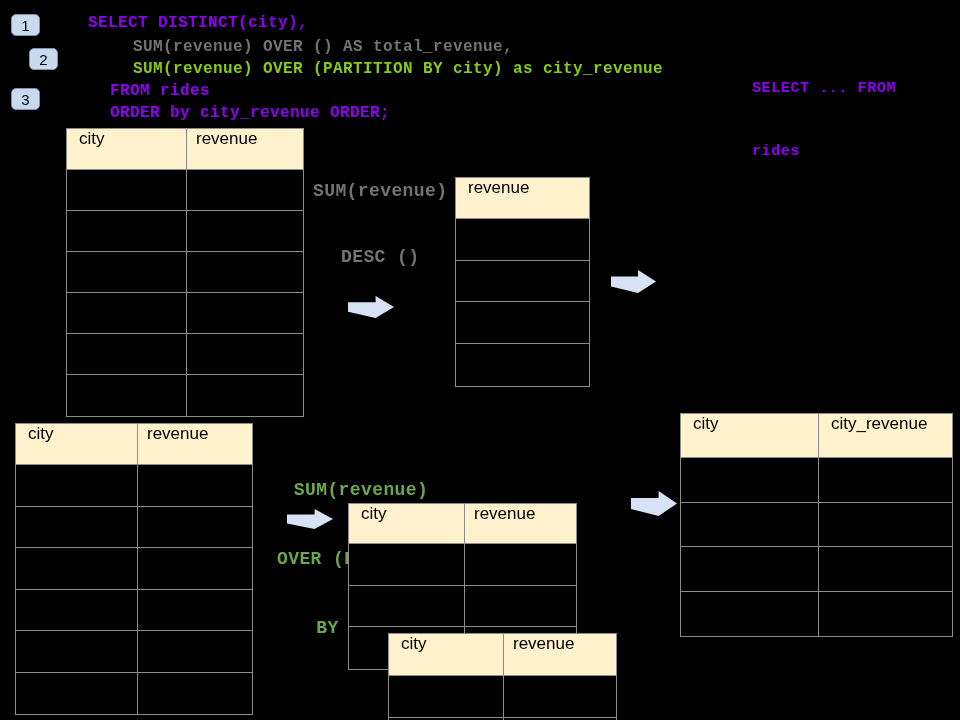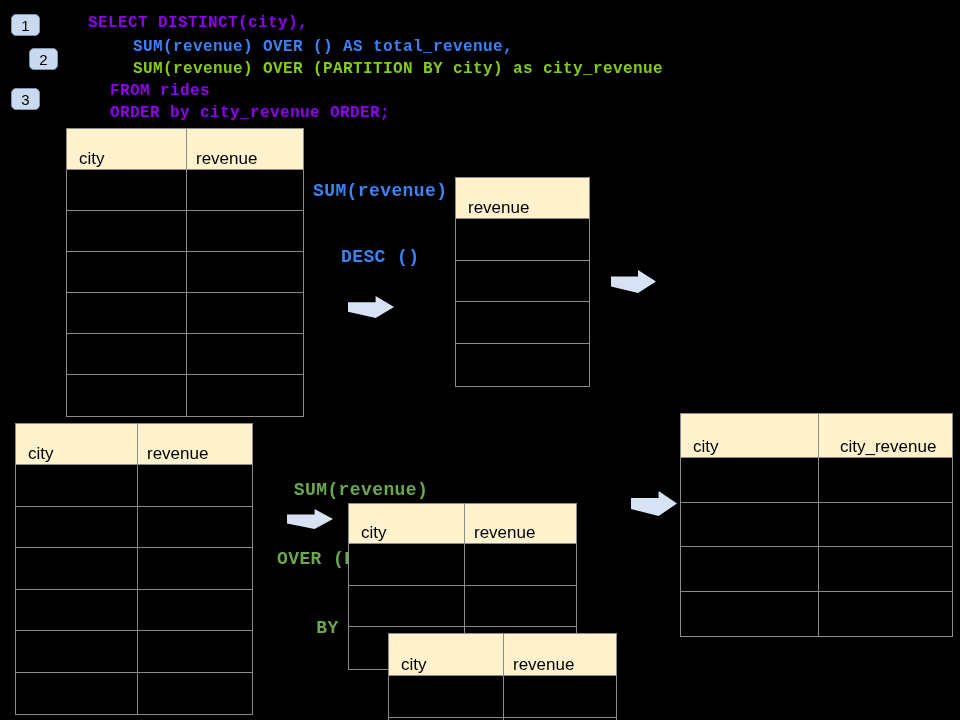--- a/index.html
+++ b/index.html
@@ -32,21 +32,21 @@
   .code {
     position: absolute;
     font-family: "Liberation Mono", monospace;
     font-weight: bold;
     font-size: 16px;
     letter-spacing: 0.4px;
     line-height: 22px;
     white-space: pre;
   }
   .purple { color: #8E00F0; }
-  .red    { color: #3b82f6; }
+  .red    { color: #737373; }
   .lgreen { color: #84cc16; }
   .dgreen { color: #6AA84F; }
 
   .sidenote {
     position: absolute;
     font-family: "Liberation Mono", monospace;
     font-weight: bold;
     font-size: 15px;
     letter-spacing: 0.6px;
     line-height: 21px;
@@ -67,21 +67,21 @@
 
   
   .tbl {
     position: absolute;
     border: 1px solid #8C8C8C;
     background: #000;
     box-sizing: border-box;
   }
   .thead {
     display: flex;
-    align-items: flex-end;
+    align-items: flex-start;
     height: var(--hh, 41px);
     background: #FFF2CC;
     border-bottom: 1px solid #8C8C8C;
     box-sizing: border-box;
   }
   .th {
     padding-left: 12px;
     font-size: 17px;
     color: #000;
     box-sizing: border-box;
@@ -116,20 +116,24 @@
   <div class="badge" style="left:11px; top:14px;">1</div>
   <div class="badge" style="left:29px; top:48px;">2</div>
   <div class="badge" style="left:11px; top:88px;">3</div>
 
   <div class="code purple" style="left:88px;  top:12px;">SELECT DISTINCT(city),</div>
   <div class="code red" style="left:133px; top:36px;">SUM(revenue) OVER () AS total_revenue,</div>
   <div class="code lgreen" style="left:133px; top:58px;">SUM(revenue) OVER (PARTITION BY city) as city_revenue</div>
   <div class="code purple" style="left:110px; top:80px;">FROM rides</div>
   <div class="code purple" style="left:110px; top:102px;">ORDER by city_revenue ORDER;</div>
 
+  <div class="sidenote" style="left:752px; top:36px;">
+    <div>SELECT ... FROM</div>
+    <div>rides</div>
+  </div>
 
   <div class="flowlabel red" style="left:313px; top:136px;">
     <div>SUM(revenue)</div>
     <div>DESC ()</div>
   </div>
 
   <div class="flowlabel dgreen" style="left:277px; top:433px; line-height:23px;">
     <div>SUM(revenue)</div>
     <div>OVER (PARTITION</div>
     <div>BY city)</div>
@@ -208,21 +212,21 @@
         <div class="row"></div>
       </div>
     <div class="vline" style="left:114px;"></div>
   </div>
 
   <div class="arrow" style="left:631px; top:491px; width:46px; height:25px;"></div>
 
   <div class="tbl" style="left:680px; top:413px; width:273px; --hh:44px; --rh:44.5px;">
     <div class="thead">
       <div class="th" style="width:137px;">city</div>
-      <div class="th" style="padding-left:22px;">city_revenue</div>
+      <div class="th" style="padding-left:13px;">city_revenue</div>
     </div>
     <div>
         <div class="row"></div>
         <div class="row"></div>
         <div class="row"></div>
         <div class="row"></div>
       </div>
     <div class="vline" style="left:137px;"></div>
   </div>
 

